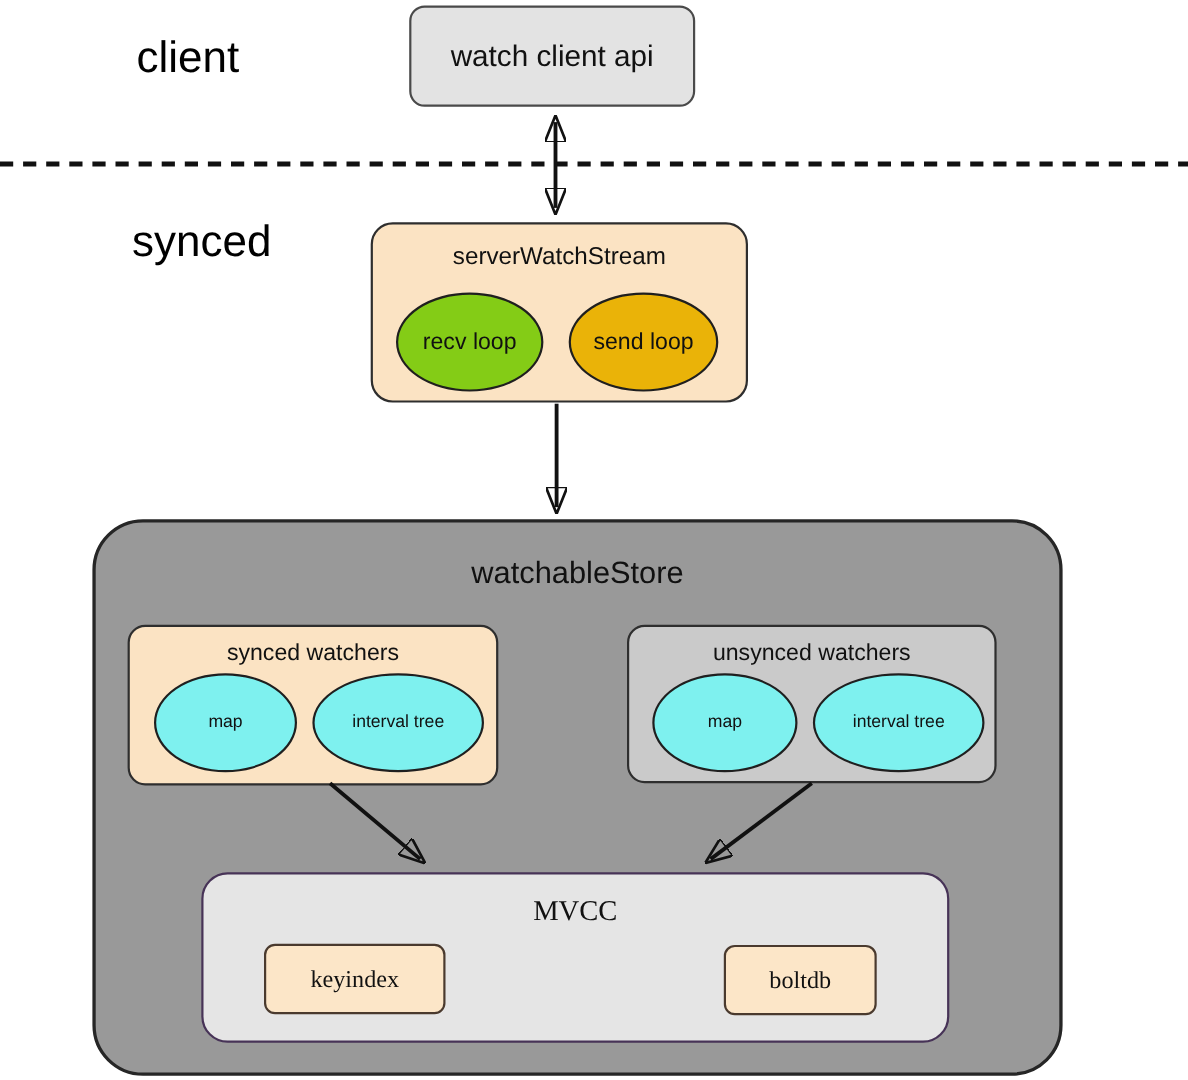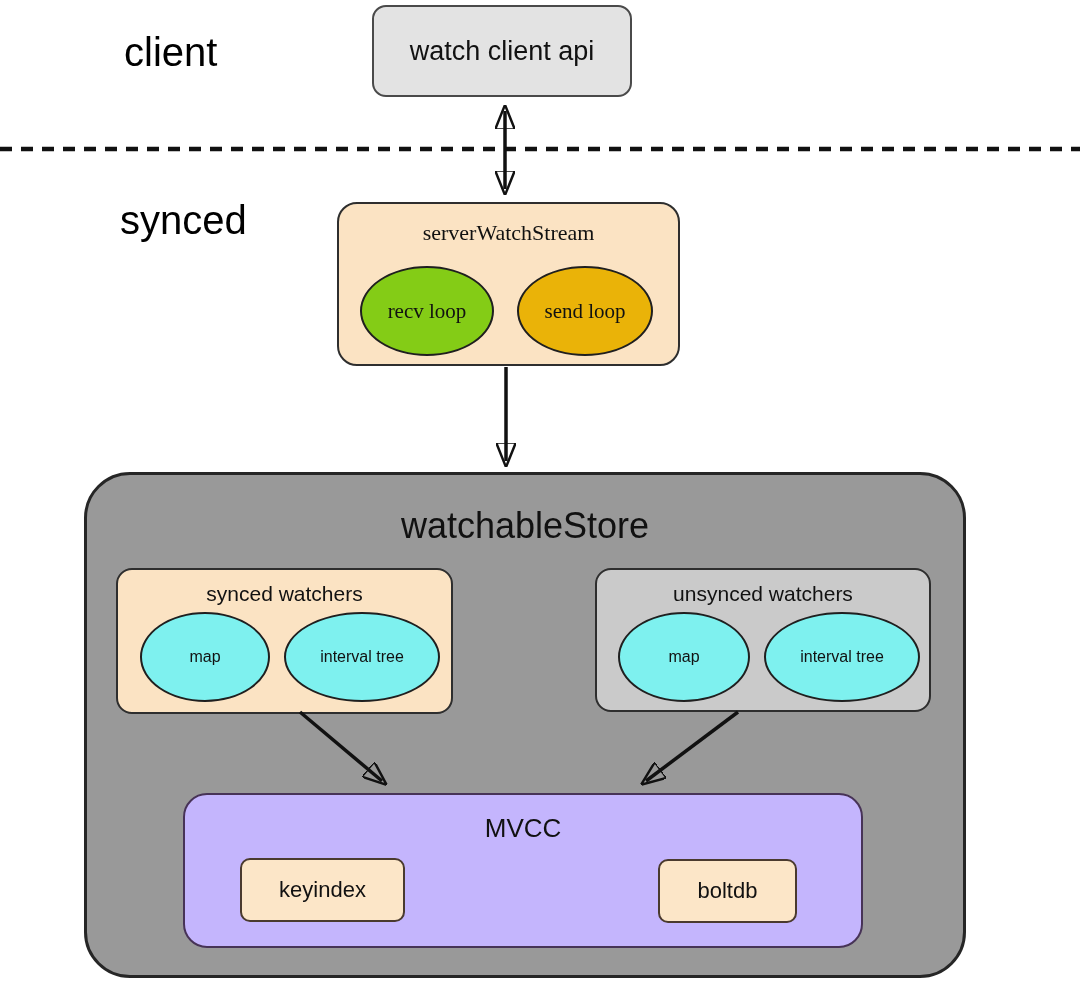--- a/index.html
+++ b/index.html
@@ -48,28 +48,28 @@
     border-radius: 20px; border-color: #2e2e2e;
   }
   #server-watch-stream .container-title { top: 16px; font-size: 22px; }
   #recv-loop { left: 21px; top: 62px; width: 134px; height: 90px; font-size: 21px; }
   #send-loop { left: 178px; top: 62px; width: 136px; height: 90px; font-size: 21px; }
   
   #watchable-store {
     left: 84px; top: 472px; width: 882px; height: 506px;
     border-radius: 46px; border-width: 3px; border-color: #262626;
   }
-  #watchable-store > .container-title { top: 30px; font-size: 36px; }
+  #watchable-store > .container-title { top: 30px; font-size: 28px; }
   #synced-watchers {
     left: 29px; top: 93px; width: 337px; height: 146px;
     border-radius: 16px; border-color: #2e2e2e;
   }
   #unsynced-watchers {
     left: 483px; top: 93px; width: 336px; height: 144px;
-    border-radius: 16px; border-color: #2e2e2e; margin-left: 25px;
+    border-radius: 16px; border-color: #2e2e2e;
   }
   .watcher-title { top: 12px; font-size: 21px; }
   .watcher-ellipse { font-size: 16px; }
   #synced-map       { left: 22px;  top: 42px; width: 130px; height: 90px; }
   #synced-itree     { left: 166px; top: 42px; width: 156px; height: 90px; }
   #unsynced-map     { left: 21px;  top: 42px; width: 132px; height: 90px; }
   #unsynced-itree   { left: 167px; top: 42px; width: 156px; height: 90px; }
   
   #mvcc {
     left: 96px; top: 318px; width: 680px; height: 155px;
@@ -95,21 +95,21 @@
 <div id="canvas">
 
   <div id="client-label" class="zone-label">client</div>
 
   <div id="watch-client-api" class="node" style="background-color: rgb(227, 227, 227);">
     <span>watch client api</span>
   </div>
 
   <div id="server-label" class="zone-label">synced</div>
 
-  <div id="server-watch-stream" class="node" style="background-color: rgb(251, 227, 195); font-family: Liberation Serif, serif;">
+  <div id="server-watch-stream" class="node" style="background-color: rgb(251, 227, 195);">
     <div class="container-title">serverWatchStream</div>
     <div id="recv-loop" class="node ellipse" style="background-color: #84cc16;">
       <span>recv loop</span>
     </div>
     <div id="send-loop" class="node ellipse" style="background-color: #eab308;">
       <span>send loop</span>
     </div>
   </div>
 
   <div id="watchable-store" class="node" style="background-color: rgb(153, 153, 153);">
@@ -128,21 +128,21 @@
     <div id="unsynced-watchers" class="node" style="background-color: rgb(202, 202, 202);">
       <div class="container-title watcher-title">unsynced watchers</div>
       <div id="unsynced-map" class="node ellipse watcher-ellipse" style="background-color: rgb(126, 241, 239);">
         <span>map</span>
       </div>
       <div id="unsynced-itree" class="node ellipse watcher-ellipse" style="background-color: rgb(126, 241, 239);">
         <span>interval tree</span>
       </div>
     </div>
 
-    <div id="mvcc" class="node" style="background-color: #c4b5fd;">
+    <div id="mvcc" class="node" style="background-color: #e5e5e5; font-family: Liberation Serif, serif;">
       <div class="container-title">MVCC</div>
       <div id="keyindex" class="node mvcc-child" style="background-color: rgb(252, 230, 200);">
         <span>keyindex</span>
       </div>
       <div id="boltdb" class="node mvcc-child" style="background-color: rgb(252, 230, 200);">
         <span>boltdb</span>
       </div>
     </div>
   </div>
 

